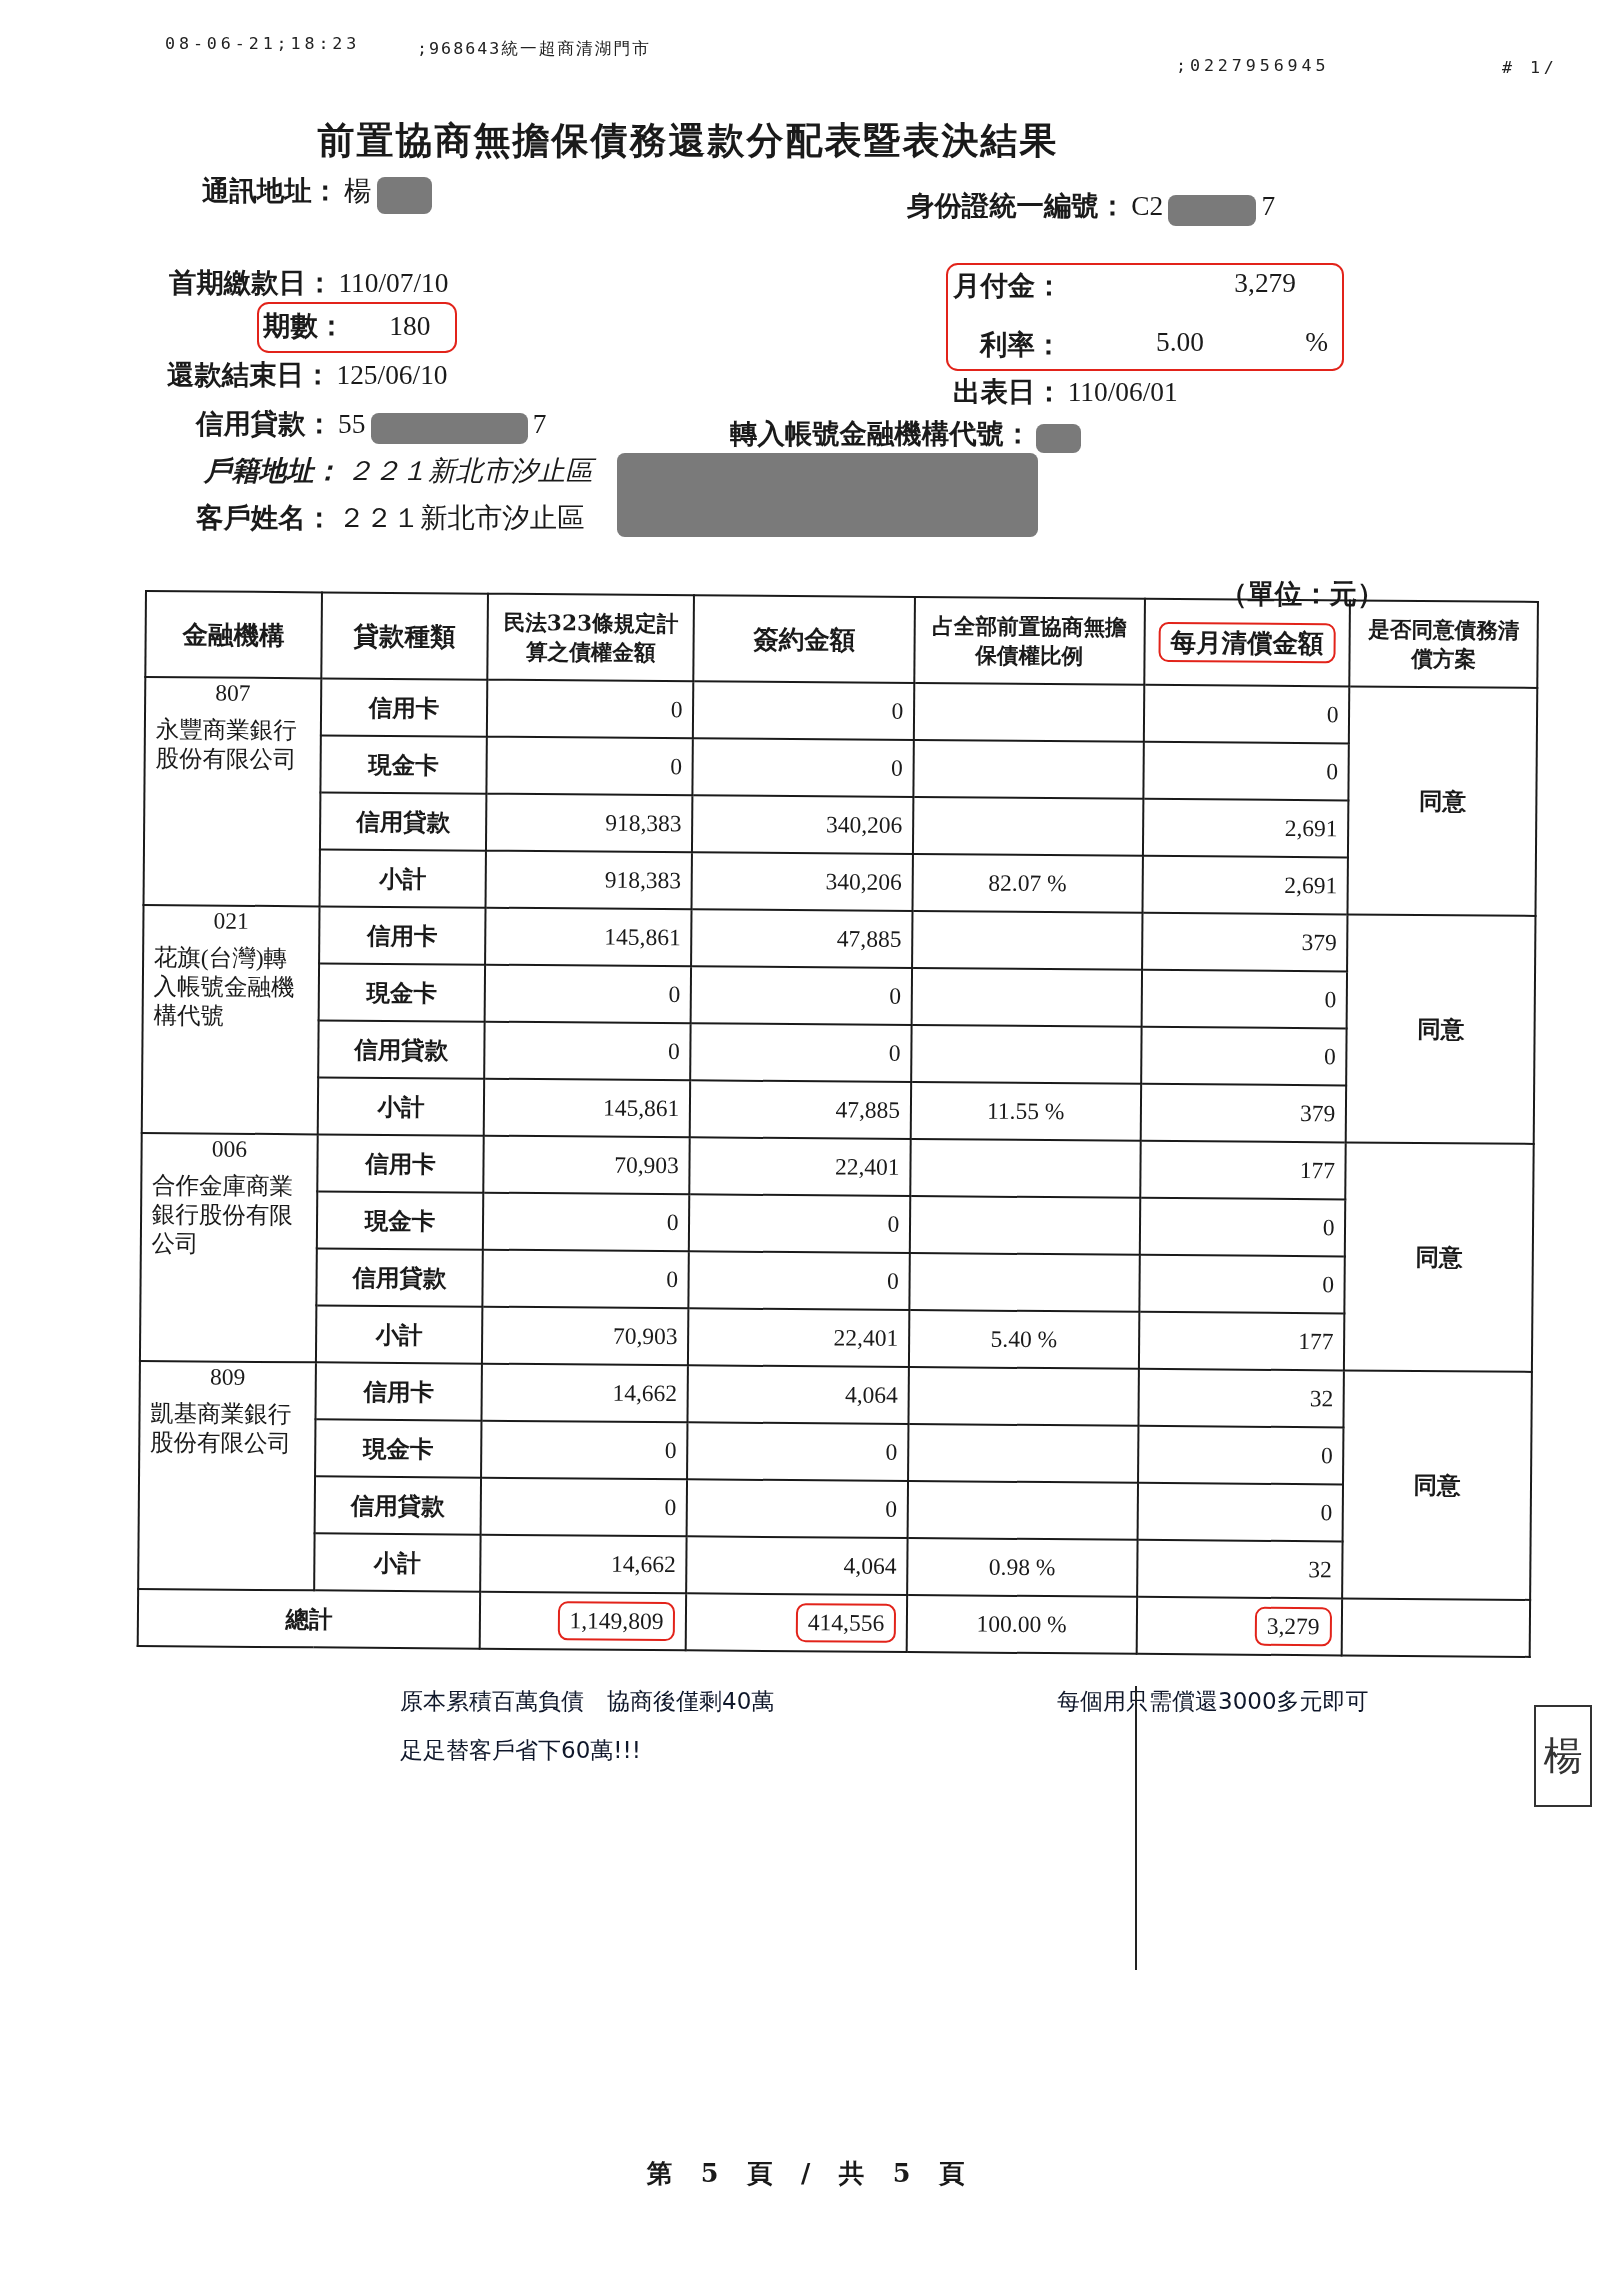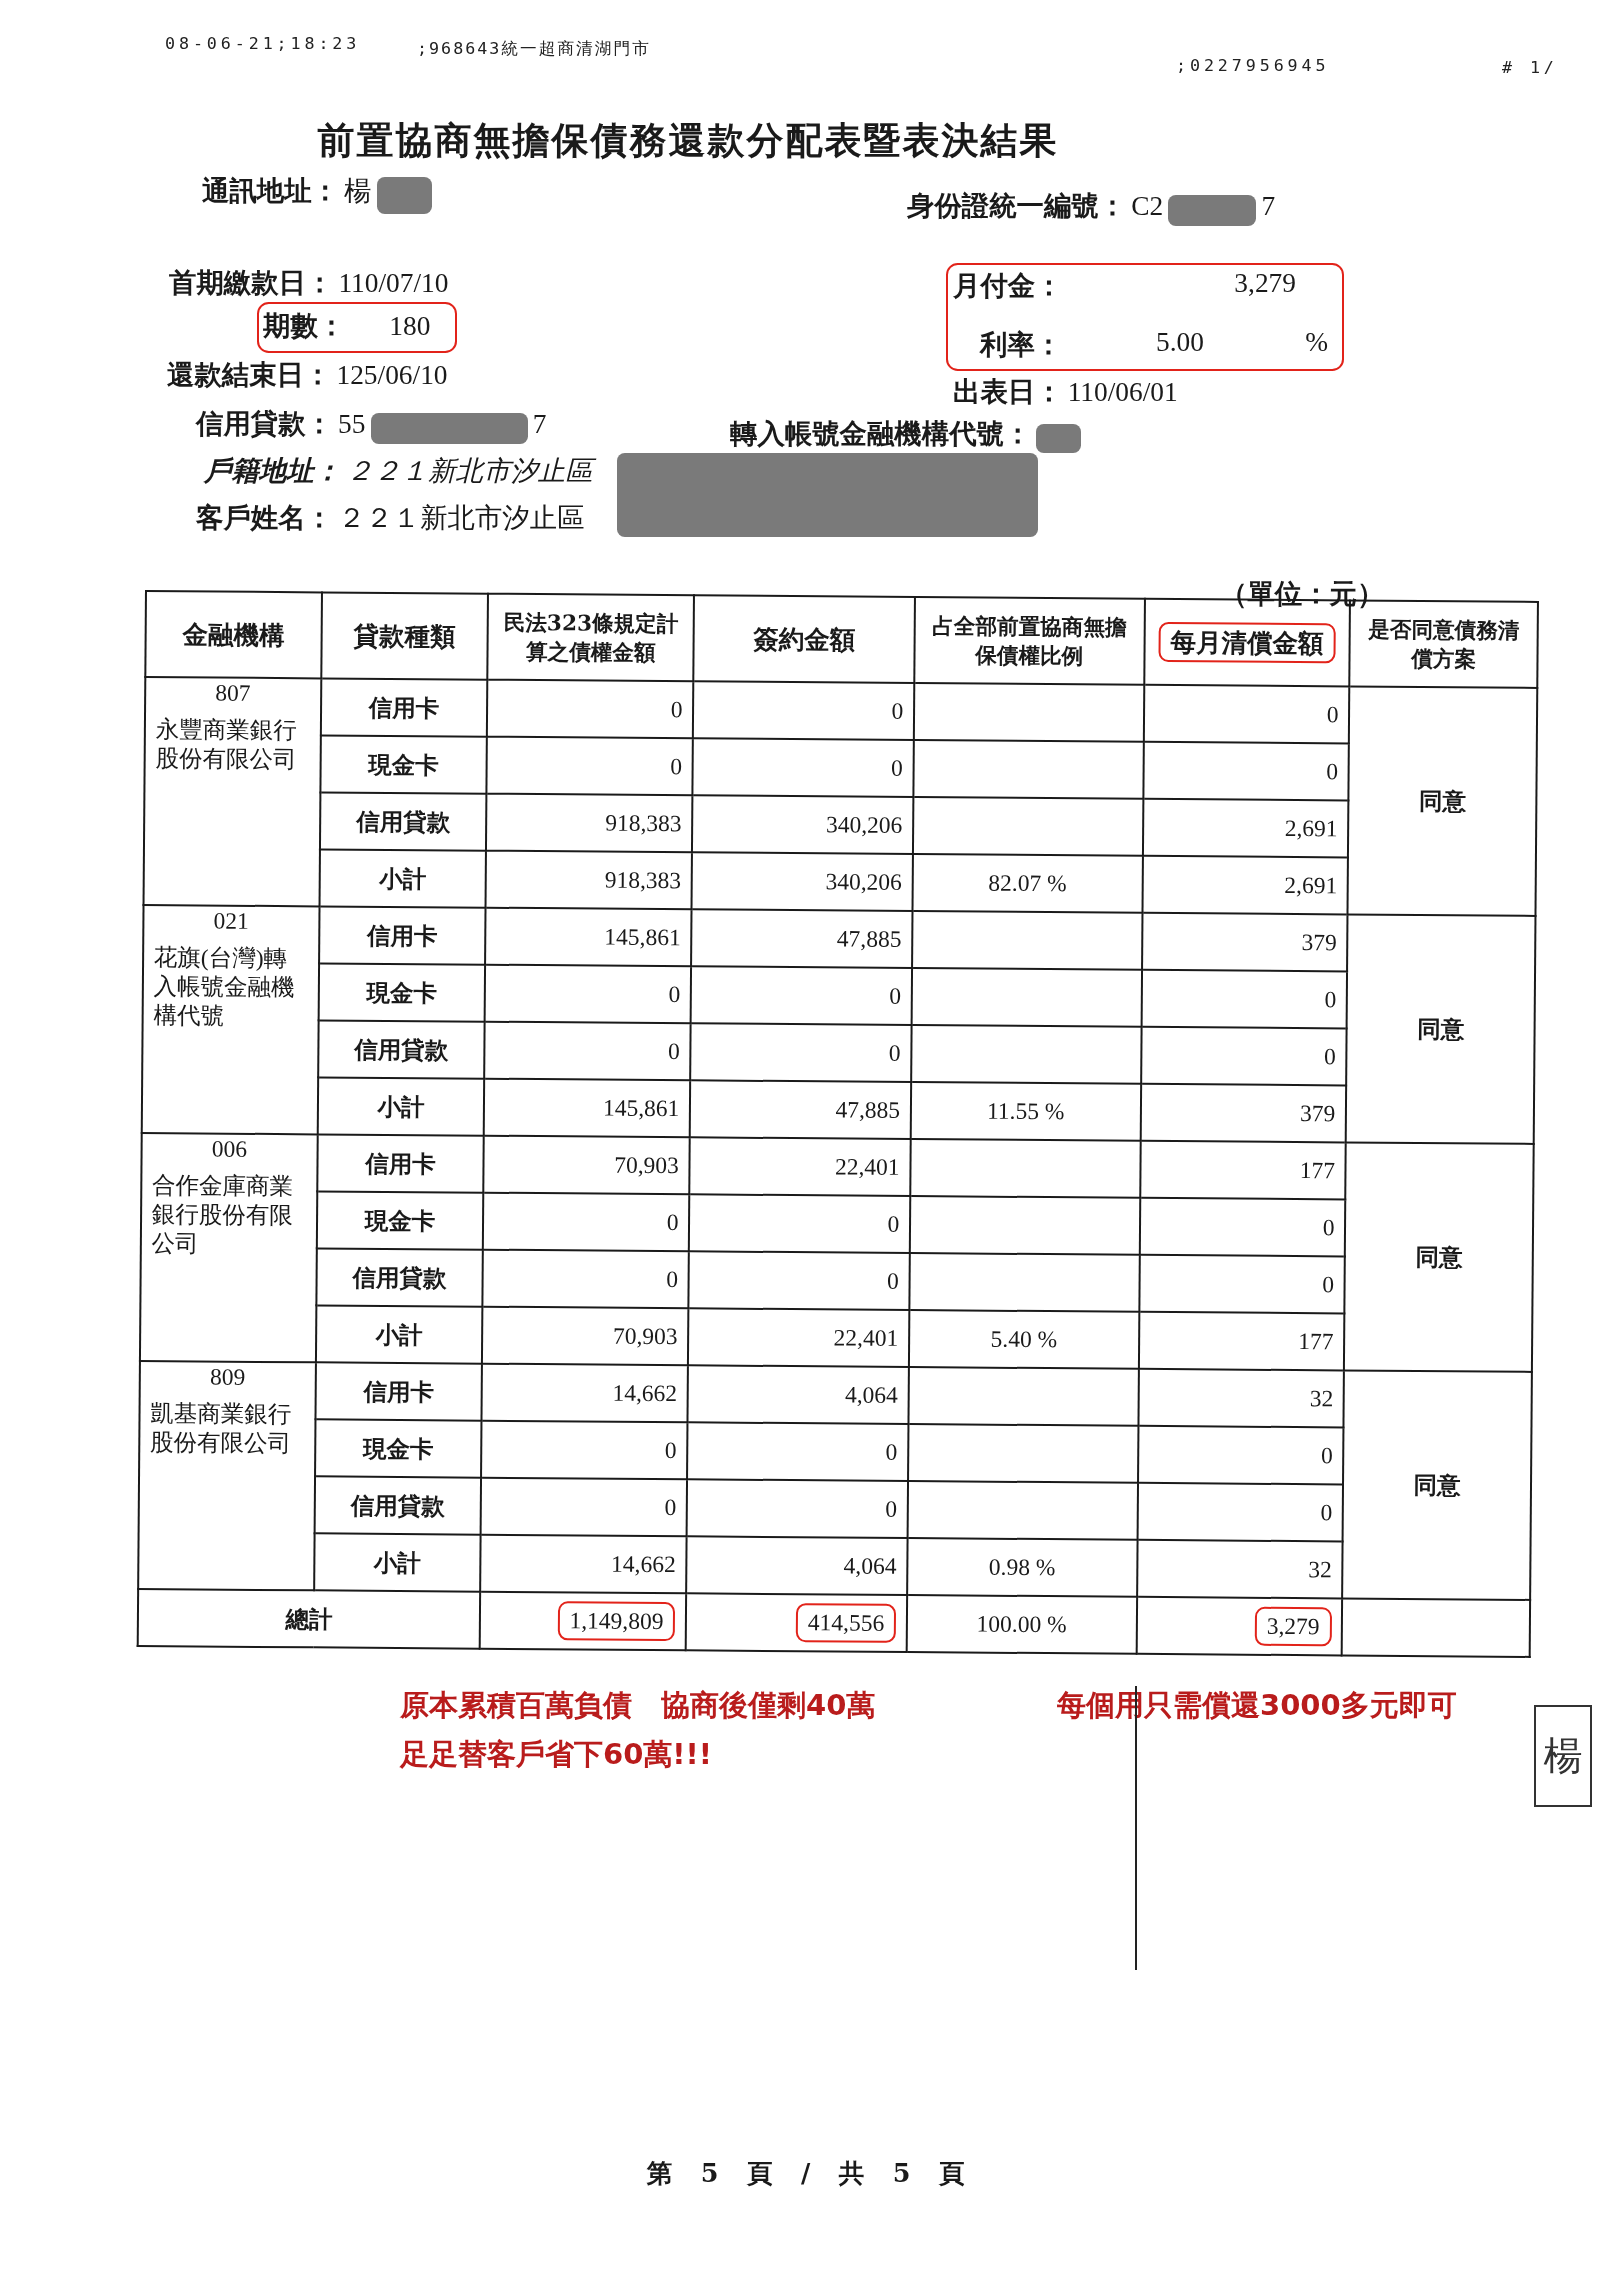--- a/index.html
+++ b/index.html
@@ -17,21 +17,21 @@
   table.t td, table.t th { border: 2.9px solid #1a1a1a; padding: 0 9.8px; }
   table.t th { height: 84px; font-size: 25.5px; font-weight: bold; text-align: center; line-height: 29px; }
   table.t td { height: 55px; font-size: 23.5px; font-family: "Liberation Serif", serif; }
   td.num { text-align: right; }
   td.type { text-align: center; font-weight: bold; font-family: "DejaVu Serif", serif; font-size: 25.5px; }
   td.bank { vertical-align: top; font-family: "DejaVu Serif", serif; font-size: 21.6px; line-height: 29px; padding-top: 7.8px; }
   td.bank .code { display: block; text-align: center; font-family: "Liberation Serif", serif; font-size: 23.5px; margin-bottom: 7.8px; }
   td.agree { text-align: center; font-weight: bold; font-family: "DejaVu Serif", serif; font-size: 27.4px; }
   td.total-label { text-align: center; font-weight: bold; font-family: "DejaVu Serif", serif; font-size: 27.4px; height: 69px; }
   .circ { display: inline-block; border: 2.9px solid #e2231a; border-radius: 9.8px; padding: 3.9px 9.8px; }
-  .note { color: #b91c1c; font-family: "DejaVu Sans", sans-serif; font-size: 29px; font-weight: bold; }
+  .note { color: #0f172a; font-family: "DejaVu Sans", sans-serif; font-size: 23px; }
   .footer { left: 0; width: 1621px; top: 2156px; text-align: center; font-size: 25.5px; font-weight: bold; letter-spacing: 9.8px; }
   .vline { position: absolute; left: 1135px; top: 1686px; width: 2px; height: 284px; background: #222; }
   .stamp { position: absolute; left: 1534px; top: 1705px; width: 54px; height: 98px; border: 2.9px solid #333;
            font-size: 39px; text-align: center; line-height: 98px; color: #333; }
 </style>
 </head>
 <body>
 
 <div class="abs fax" style="left:165px; top:33px;">08-06-21;18:23</div>
 <div class="abs fax" style="left:417px; top:37px; letter-spacing:2px;">;968643統一超商清湖門市</div>

